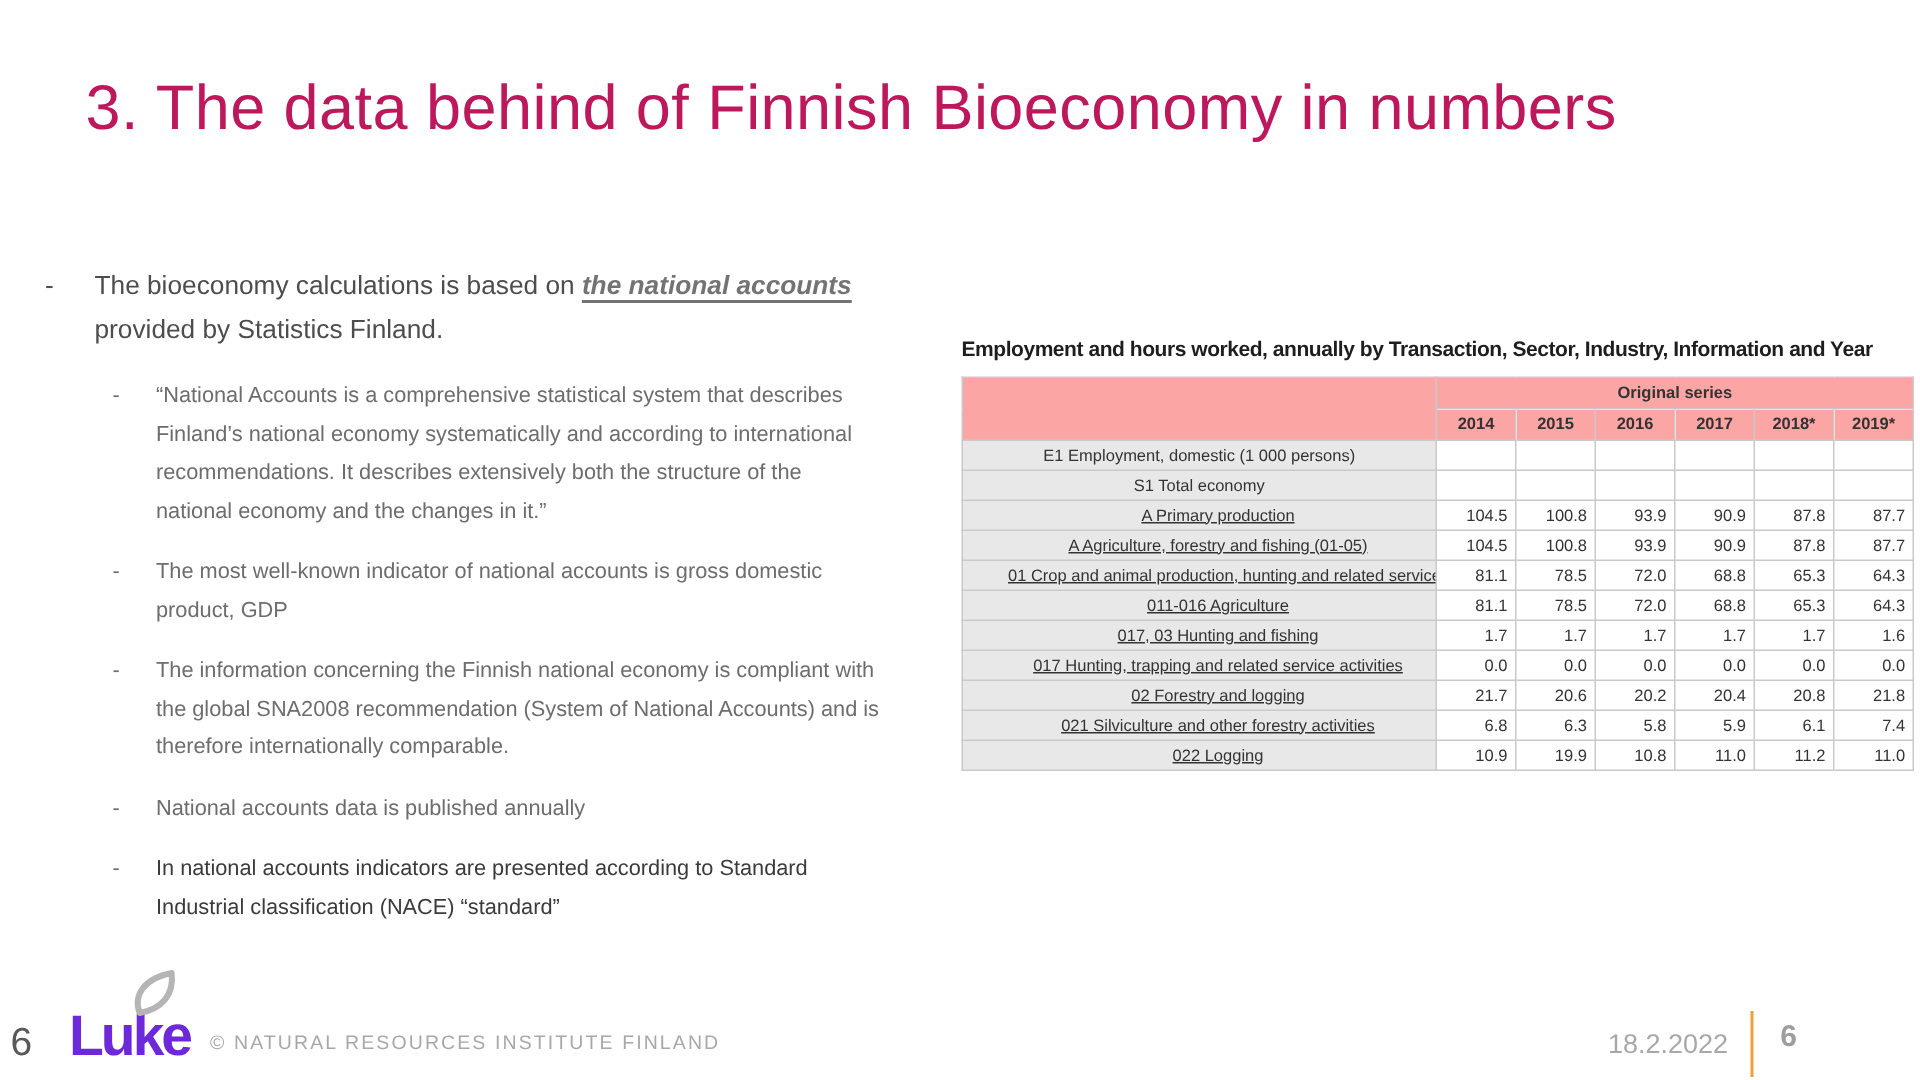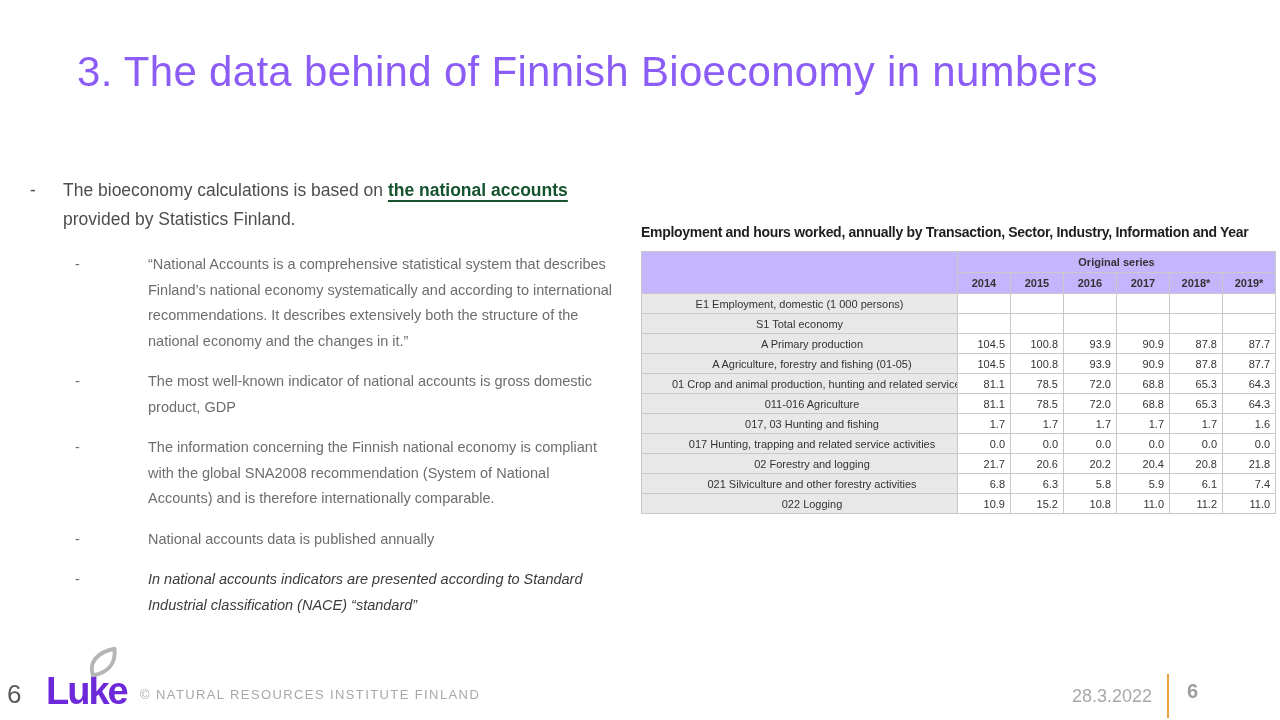--- a/index.html
+++ b/index.html
@@ -3,52 +3,52 @@
 <meta charset="utf-8">
 <style>
   html,body{margin:0;padding:0;background:#888;}
   .slide{
     position:relative;width:1280px;height:720px;background:#ffffff;
     font-family:"Liberation Sans","DejaVu Sans",sans-serif;overflow:hidden;
   }
   
   .slide-title{
     position:absolute;left:57px;top:48px;width:1170px;
-    font-size:42px;letter-spacing:.3px;color:#8b5cf6;font-weight:400;white-space:nowrap;margin-left:20px;
+    font-size:42px;letter-spacing:.3px;color:#be185d;font-weight:400;white-space:nowrap;
   }
   
   .bullets{position:absolute;left:30px;top:176px;width:585px;color:#4d4d4d;}
   .bullet-main{display:flex;font-size:17.5px;line-height:29px;}
   .bullet-main .dash{width:33px;flex:none;}
   .bullet-main .btxt{width:545px;}
   .bullet-main .bold-ul{
-    font-weight:bold;color:#14532d;text-decoration:underline;
-    text-decoration-thickness:1.5px;text-underline-offset:4px;
+    font-weight:bold;color:#737373;text-decoration:underline;
+    text-decoration-thickness:1.5px;text-underline-offset:4px;font-style:italic;
   }
   .sub-bullets{margin-top:18px;margin-left:45px;}
   .sub-bullet{display:flex;font-size:14.5px;line-height:25.5px;color:#6d6d6d;margin-bottom:15px;}
   .sub-bullet .dash{width:29px;flex:none;}
-  .sub-bullet .btxt{width:485px;margin-left:44px;}
-  .sub-bullet .btxt[data-dark="true"]{color:#3b3b3b;font-style:italic;}
+  .sub-bullet .btxt{width:485px;}
+  .sub-bullet .btxt[data-dark="true"]{color:#3b3b3b;}
   
   .table-panel{position:absolute;left:641px;top:224px;width:731px;}
   .table-title{
     font-size:14px;font-weight:bold;color:#1e1e1e;letter-spacing:-.3px;
     white-space:nowrap;margin-bottom:11px;
   }
   table.tbl{border-collapse:collapse;table-layout:fixed;width:634px;font-size:11px;color:#333;}
   table.tbl th,table.tbl td{
     border:1px solid #c9c9c9;padding:0 5px;height:19px;
     overflow:hidden;white-space:nowrap;font-weight:normal;
   }
-  table.tbl th{background:#c4b5fd;font-weight:bold;height:20px;}
+  table.tbl th{background:#fca5a5;font-weight:bold;height:20px;}
   th.group-hd{text-align:center;}
   th.year-hd{text-align:center;}
   td.lbl{background:#e8e8e8;text-align:center;padding-left:6px;}
-  td.lbl[data-indent="true"]{padding-left:30px;}
+  td.lbl[data-indent="true"]{padding-left:30px;text-decoration:underline;}
   td.val{background:#ffffff;text-align:right;padding-right:6px;}
   
   .page-num-left{position:absolute;left:7px;bottom:10px;font-size:26px;color:#595959;}
   .luke-logo{position:absolute;left:46px;top:648px;width:90px;height:62px;}
   .luke-text{
     position:absolute;left:0;bottom:0;font-size:38px;font-weight:bold;
     letter-spacing:-2px;color:#6d28d9;line-height:1;
   }
   .luke-leaf{position:absolute;left:40px;top:-2px;}
   .footer-copyright{
@@ -225,21 +225,21 @@
             <td class="val">6.3</td>
             <td class="val">5.8</td>
             <td class="val">5.9</td>
             <td class="val">6.1</td>
             <td class="val">7.4</td>
           </tr>
 
           <tr>
             <td class="lbl" data-indent="true">022 Logging</td>
             <td class="val">10.9</td>
-            <td class="val">15.2</td>
+            <td class="val">19.9</td>
             <td class="val">10.8</td>
             <td class="val">11.0</td>
             <td class="val">11.2</td>
             <td class="val">11.0</td>
           </tr>
         </tbody>
     </table>
   </div>
 
   <div class="page-num-left">6</div>
@@ -248,17 +248,17 @@
     <span class="luke-text">Luke</span>
     <span class="luke-leaf">
       <svg width="32" height="32" viewBox="0 0 36 36">
         <path d="M8 33 C 3 20 11 7 32 3 C 34 20 24 30 8 33 Z" fill="none" stroke="#b5b5b5" stroke-width="4.5" stroke-linejoin="round"></path>
       </svg>
     </span>
   </div>
 
   <div class="footer-copyright">© NATURAL RESOURCES INSTITUTE FINLAND</div>
 
-  <div class="footer-date">28.3.2022</div>
+  <div class="footer-date">18.2.2022</div>
   <div class="footer-divider"></div>
   <div class="page-num-right">6</div>
 
 </div>
 
 </body></html>

